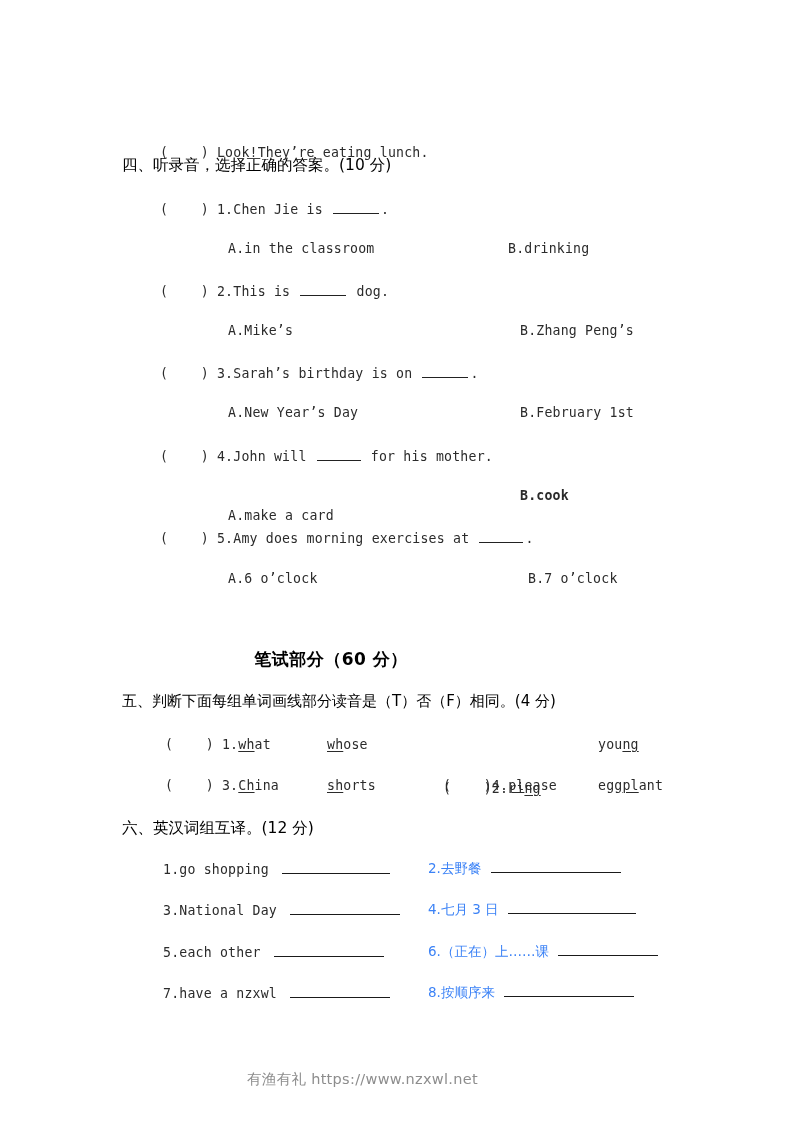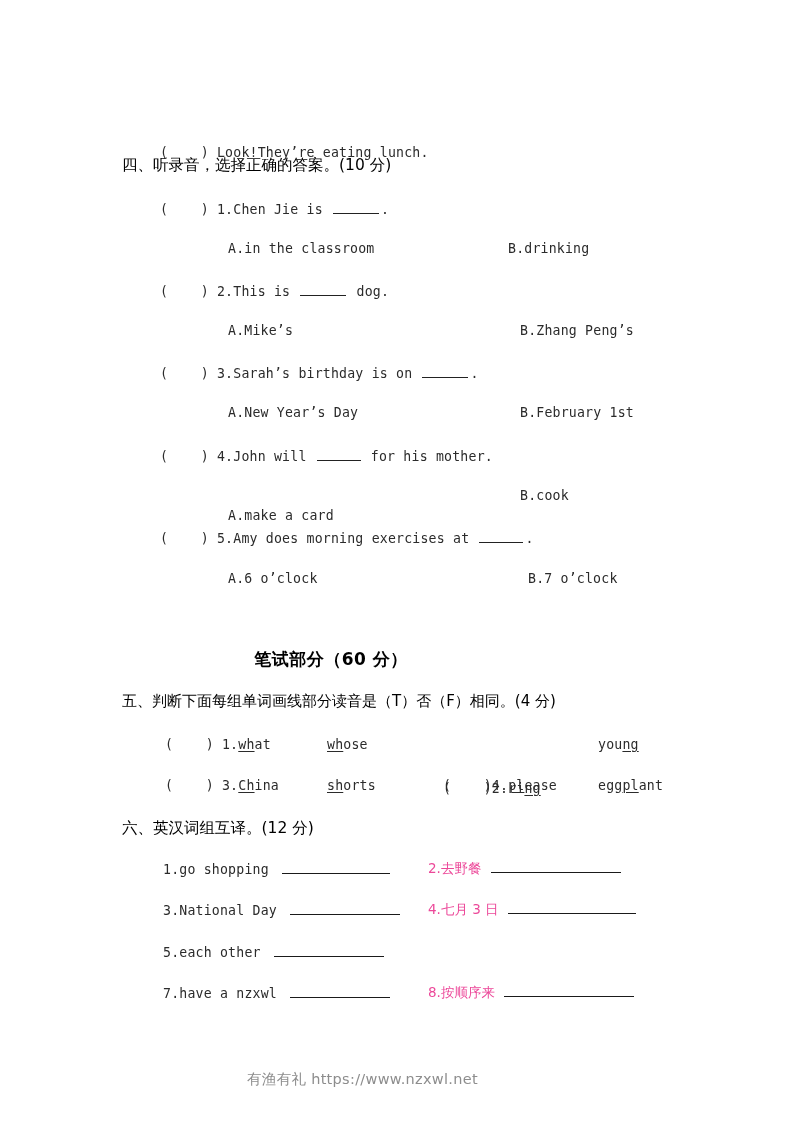--- a/index.html
+++ b/index.html
@@ -33,21 +33,21 @@
   }
   .cn-head {
     font-family: "DejaVu Sans", "Liberation Sans", sans-serif;
     font-size: 15.5px;
     color: #000000;
     white-space: pre;
   }
   .cn-inline {
     font-family: "DejaVu Sans", "Liberation Sans", sans-serif;
     font-size: 13.5px;
-    color: #ec4899;
+    color: #3b82f6;
     white-space: pre;
   }
 
   
   .row { position: absolute; white-space: nowrap; }
 
   
   .paren { display: inline-block; }
 
   
@@ -137,21 +137,21 @@
   <div class="row en" style="left:228px; top:405px;">A.New Year’s Day</div>
   <div class="row en" style="left:520px; top:405px;">B.February 1st</div>
 
   <div class="row en" style="left:160px; top:447px;">
     <span class="paren">(&nbsp;&nbsp;&nbsp;&nbsp;)</span>
     <span>4.</span><span>John will</span>
     <span class="blank" style="width:44px;"></span>
     <span>for his mother.</span>
   </div>
   <div class="row en" style="left:228px; top:508px;">A.make a card</div>
-  <div class="row en" style="left:520px; top:488px;">B.cook</div>
+  <div class="row en" style="left:520px; top:488px;font-weight:bold;">B.cook</div>
 
   <div class="row en" style="left:160px; top:529px;">
     <span class="paren">(&nbsp;&nbsp;&nbsp;&nbsp;)</span>
     <span>5.</span><span>Amy does morning exercises at</span>
     <span class="blank" style="width:44px;"></span><span>.</span>
   </div>
   <div class="row en" style="left:228px; top:571px;">A.6 o’clock</div>
   <div class="row en" style="left:528px; top:571px;">B.7 o’clock</div>
 
   <div class="banner" style="top:648px;">笔试部分（60 分）</div>
@@ -205,20 +205,24 @@
   </div>
   <div class="row cn-inline" style="left:428px; top:901px;">
     <span>4.</span><span>七月 3 日</span>
     <span class="writeline" style="width:128px;"></span>
   </div>
 
   <div class="row en" style="left:163px; top:944px;">
     <span>5.</span><span>each other</span>
     <span class="writeline" style="width:110px;"></span>
   </div>
+  <div class="row cn-inline" style="left:428px; top:943px;">
+    <span>6.</span><span>（正在）上……课</span>
+    <span class="writeline" style="width:100px;"></span>
+  </div>
 
   <div class="row en" style="left:163px; top:985px;">
     <span>7.</span><span>have a nzxwl</span>
     <span class="writeline" style="width:100px;"></span>
   </div>
   <div class="row cn-inline" style="left:428px; top:984px;">
     <span>8.</span><span>按顺序来</span>
     <span class="writeline" style="width:130px;"></span>
   </div>
 

